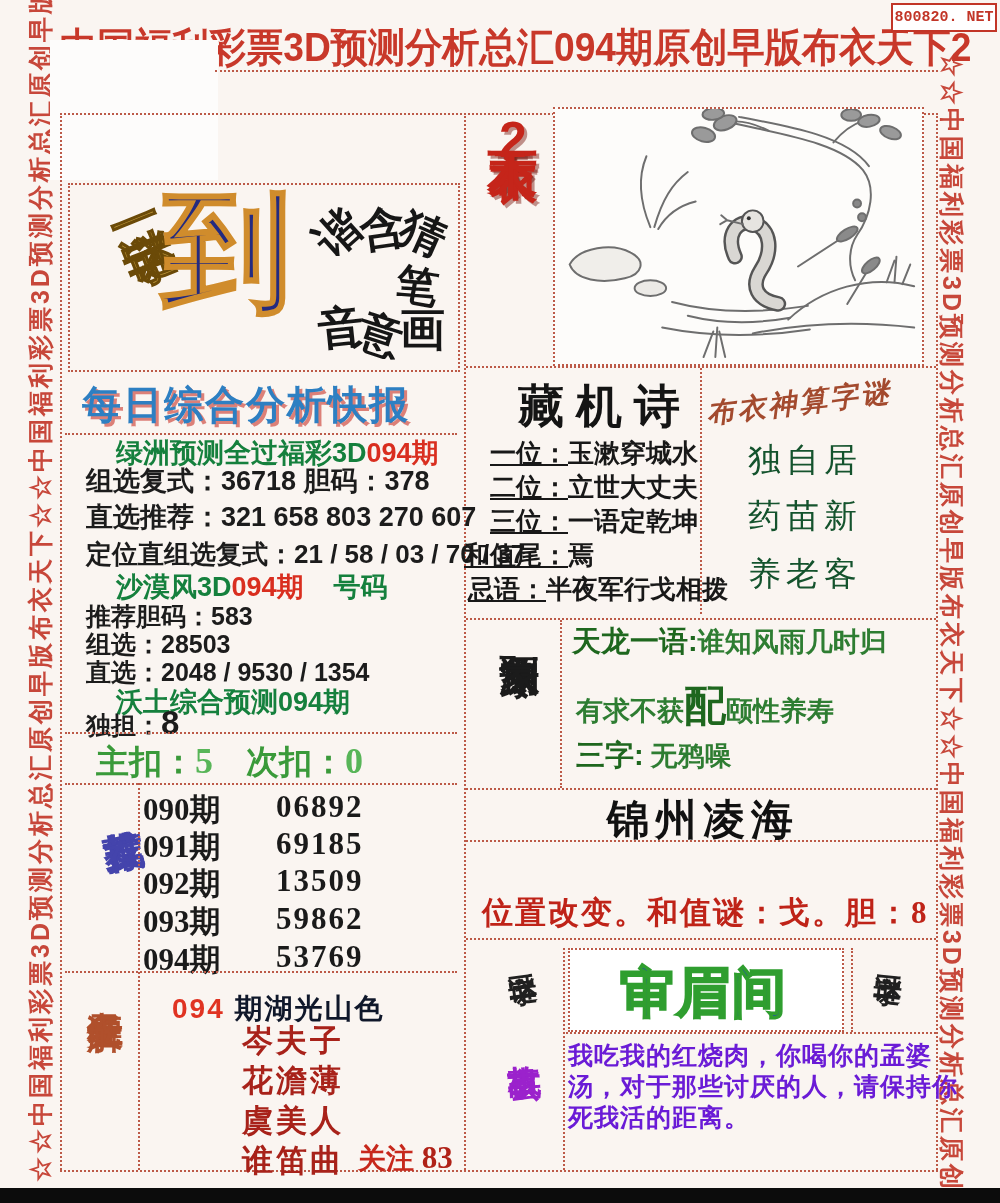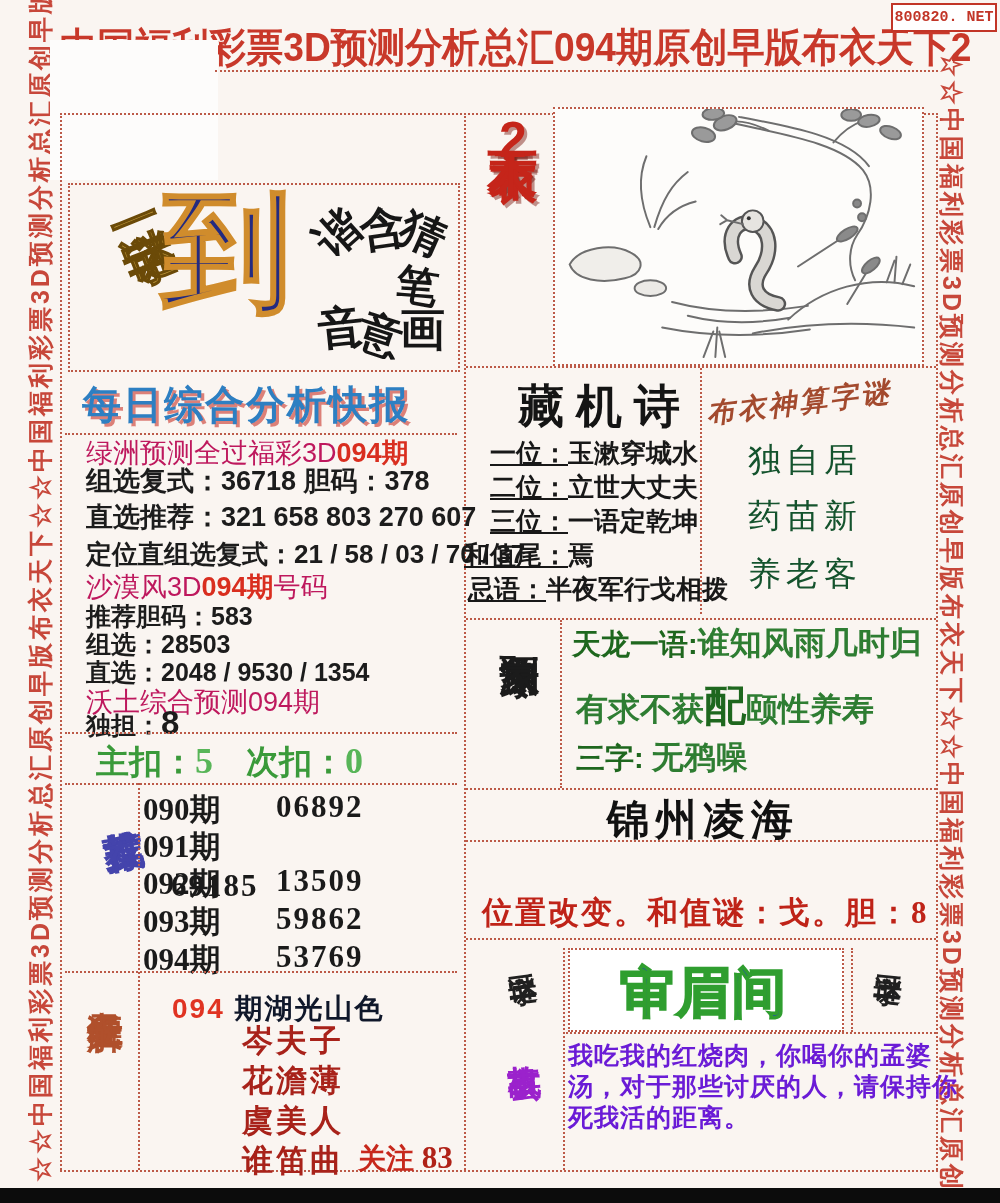--- a/index.html
+++ b/index.html
@@ -43,40 +43,40 @@
   .sc3{left:396px;top:258px;transform:rotate(10deg);font-size:42px;}
   .sc4{left:318px;top:298px;transform:rotate(-6deg);}
   .sc5{left:357px;top:305px;transform:rotate(18deg);}
   .sc6{left:400px;top:300px;}
   .daily-title{left:82px;top:378px;font-size:39px;font-weight:900;color:#2d7fc2;
                letter-spacing:2px;text-shadow:3px 3px 0 rgba(200,50,40,.6);white-space:nowrap;}
 
   
   .hl-l1{left:65px;top:433px;width:392px;}
   .pline{left:86px;font-size:27px;font-weight:700;color:#1c1c1c;white-space:nowrap;}
-  .red-soft{color:#be185d;font-weight:400;}
+  .red-soft{color:#15803d;font-weight:700;margin-left:30px;}
   .red-bright{color:#d92e1f;font-weight:900;}
   .l-lv{top:435px;}  .l-zu{top:463px;}  .l-zhi{top:499px;}  .l-ding{top:537px;font-size:26px;}
   .l-sha{top:569px;} .l-tui{top:600px;font-size:25px;} .l-zux{top:628px;font-size:25px;}
   .l-zhix{top:656px;font-size:25px;} .l-wotu{top:684px;} .l-dudan{top:704px;font-size:25px;}
   .dudan-num{font-size:33px;font-weight:900;}
   .hl-l2{left:65px;top:732px;width:392px;}
   .l-kou{left:96px;top:740px;font-family:"Liberation Serif",serif;font-size:33px;
          font-weight:700;color:#3a9a3a;white-space:nowrap;}
   .kou-num{color:#58b558;font-size:36px;}
   .hl-l3{left:65px;top:783px;width:392px;}
 
   
   .fushi-vert{left:88px;top:800px;font-size:40px;font-weight:900;color:#4444ac;
               transform:rotate(-10deg);}
   .vl-tablesep{left:138px;top:783px;height:387px;}
   .frow{left:143px;width:300px;font-family:"Liberation Serif",serif;font-size:31px;
         font-weight:700;color:#1a1a1a;display:flex;white-space:nowrap;}
   .frow .p{width:105px;} .frow .n{margin-left:28px;letter-spacing:2px;}
-  .fr0{top:789px;} .fr1{top:826px;flex-direction:column;} .fr2{top:863px;} .fr3{top:901px;} .fr4{top:939px;}
+  .fr0{top:789px;} .fr1{top:826px;} .fr2{top:863px;} .fr3{top:901px;} .fr4{top:939px;}
   .hl-l4{left:65px;top:971px;width:392px;}
 
   
   .laofuzi-vert{left:80px;top:982px;font-size:36px;font-weight:900;color:#b0502c;letter-spacing:2px;}
   .lf-title{left:172px;top:990px;font-size:28px;font-weight:900;letter-spacing:2px;white-space:nowrap;}
   .lf-num{color:#e03322;} .lf-rest{color:#0f172a;}
   .lf-line{left:242px;font-size:31px;font-weight:900;color:#a8221a;letter-spacing:3px;white-space:nowrap;}
   .lfl0{top:1020px;} .lfl1{top:1060px;} .lfl2{top:1100px;} .lfl3{top:1140px;}
   .lf-focus{left:358px;top:1140px;white-space:nowrap;}
   .lf-focus .lab{color:#c7281c;font-weight:900;font-size:28px;}
@@ -99,21 +99,21 @@
   .shenzi-line{left:748px;font-size:33px;font-weight:400;color:#14532d;letter-spacing:5px;white-space:nowrap;}
   .sz0{top:438px;} .sz1{top:494px;} .sz2{top:552px;}
 
   
   .hl-m2{left:466px;top:618px;width:470px;}
   .experts-vert{left:492px;top:624px;font-family:"Liberation Serif",serif;font-size:40px;
                 font-weight:700;color:#1b1b1b;}
   .vl-m3{left:560px;top:620px;height:168px;}
   .exp-line{white-space:nowrap;}
   .exp-label{color:#1e671e;font-weight:900;font-size:29px;}
-  .exp-text{color:#2e7d32;font-family:"Liberation Serif",serif;font-size:32px;font-weight:600;}
+  .exp-text{color:#2e7d32;font-family:"Liberation Serif",serif;font-size:27px;font-weight:600;}
   .exp-big{font-size:42px;font-weight:900;color:#1e671e;}
   .el1{left:572px;top:622px;} .el2{left:576px;top:678px;} .el3{left:576px;top:736px;}
 
   
   .hl-m3{left:466px;top:788px;width:470px;}
   .jz-title{left:470px;top:792px;width:466px;text-align:center;font-family:"Liberation Serif",serif;
             font-size:42px;font-weight:900;letter-spacing:6px;color:#111;}
   .hl-m4{left:466px;top:840px;width:470px;}
   .jz-line{left:482px;font-family:"Liberation Serif",serif;font-size:31px;font-weight:700;
            color:#bf2318;letter-spacing:2px;white-space:nowrap;}

